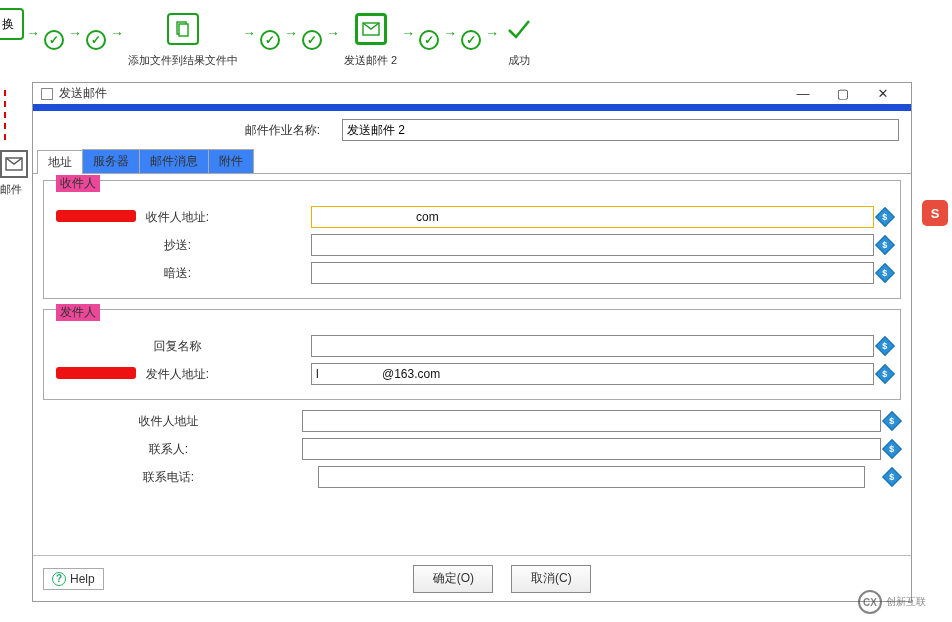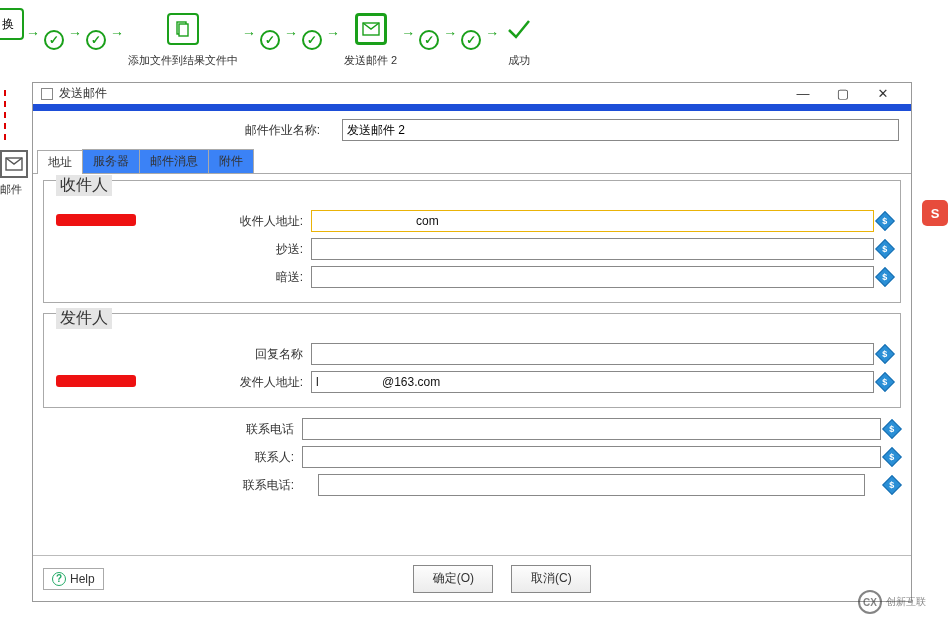--- a/index.html
+++ b/index.html
@@ -31,24 +31,24 @@
     .name-row { display: flex; align-items: center; padding: 8px 12px; gap: 22px; }
     .name-row label { width: 275px; text-align: right; font-size: 12px; color: #333; }
     .name-row input { flex: 1; height: 22px; border: 1px solid #888; padding: 0 4px; font-size: 12px; }
 
     .tabs { display: flex; border-bottom: 1px solid #aaa; padding-left: 4px; }
     .tab { padding: 3px 10px; border: 1px solid #aaa; border-bottom: none; background: #3b82f6; margin-right: -1px; font-size: 12px; color: #333; position: relative; top: 0; }
     .tab.active { background: #fff; top: 1px; }
 
     .panel { flex: 1; padding: 6px 10px 10px 10px; overflow: hidden; }
     .fieldset { border: 1px solid #aaa; padding: 8px; margin-bottom: 10px; }
-    .legend { position: relative; top: -14px; left: 4px; background: #e5e5e5; padding: 0 4px; font-size: 16px; color: #333; display: inline-block; }
+    .legend { position: relative; top: -14px; left: 4px; background: #ec4899; padding: 0 4px; font-size: 12px; color: #333; display: inline-block; }
     .fieldset-body { margin-top: -6px; }
     .frow { display: flex; align-items: center; margin: 6px 0; gap: 4px; }
-    .frow label { width: 255px; text-align: right; font-size: 12px; color: #333; padding-right: 4px; }
+    .frow label { width: 255px; text-align: center; font-size: 12px; color: #333; padding-right: 4px; }
     .frow input { flex: 1; height: 22px; border: 1px solid #888; padding: 0 4px; font-size: 12px; }
     .frow input.focused { border: 1px solid #eab308; }
     .diamond { width: 14px; height: 14px; transform: rotate(45deg); background: #2a8fd6; border: 1px solid #1a6fb0; font-size: 9px; color: #fff; display: flex; align-items: center; justify-content: center; }
     .diamond span { transform: rotate(-45deg); font-weight: bold; }
     .redacted { position: relative; }
     .redacted::before { content: ""; position: absolute; left: 4px; top: 4px; width: 80px; height: 12px; background: #e11; border-radius: 3px; }
     .redacted input { color: #111; }
 
     .bottom-bar { height: 46px; border-top: 1px solid #bbb; display: flex; align-items: center; padding: 0 10px; }
     .help-btn { display: flex; align-items: center; gap: 4px; border: 1px solid #aaa; padding: 3px 8px; font-size: 12px; color: #333; background: #fff; }
@@ -190,21 +190,21 @@
           <label>发件人地址:</label>
           <input type="text" value="l                   @163.com" style="">
           <div class="diamond">
               <span>$</span>
             </div>
         </div>
       </div>
     </div>
 
     <div class="frow" style="padding-right:2px;">
-      <label>联系电话</label>
+      <label>收件人地址</label>
       <input type="text" value="" style="">
       <div class="diamond">
           <span>$</span>
         </div>
     </div>
     <div class="frow" style="padding-right:2px;">
       <label>联系人:</label>
       <input type="text" value="" style="">
       <div class="diamond">
           <span>$</span>

